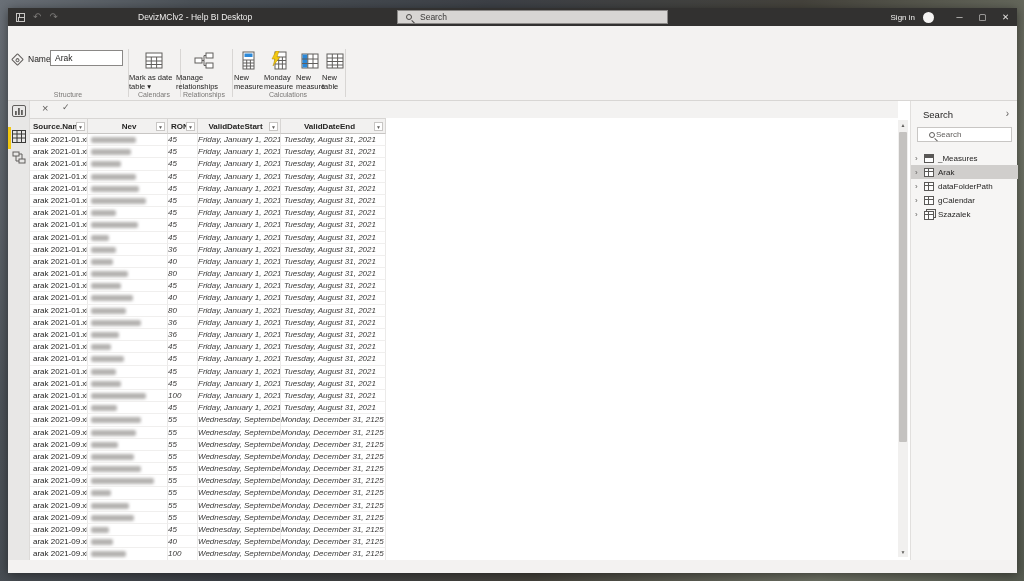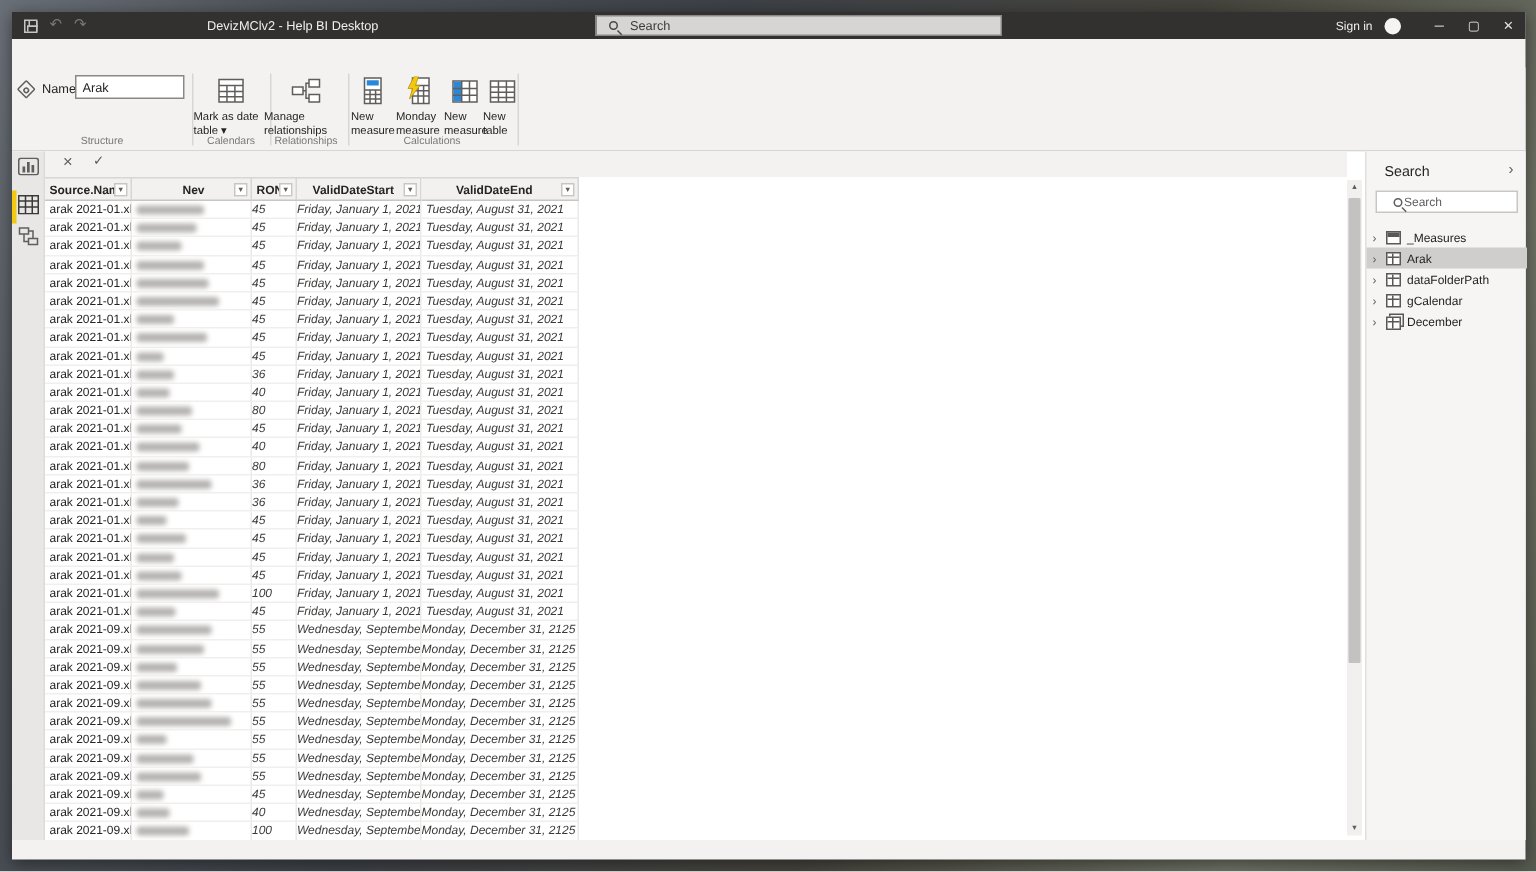--- a/index.html
+++ b/index.html
@@ -541,20 +541,20 @@
               <span class="f-label">dataFolderPath</span>
             </div>
             <div class="f-item">
               <span class="f-chev">›</span>
               <span class="fi"></span>
               <span class="f-label">gCalendar</span>
             </div>
             <div class="f-item">
               <span class="f-chev">›</span>
               <span class="fi g"></span>
-              <span class="f-label">December</span>
+              <span class="f-label">Szazalek</span>
             </div>
           </div>
       </div>
     </div>
 
   </div>
 </div>
 
 </body></html>

